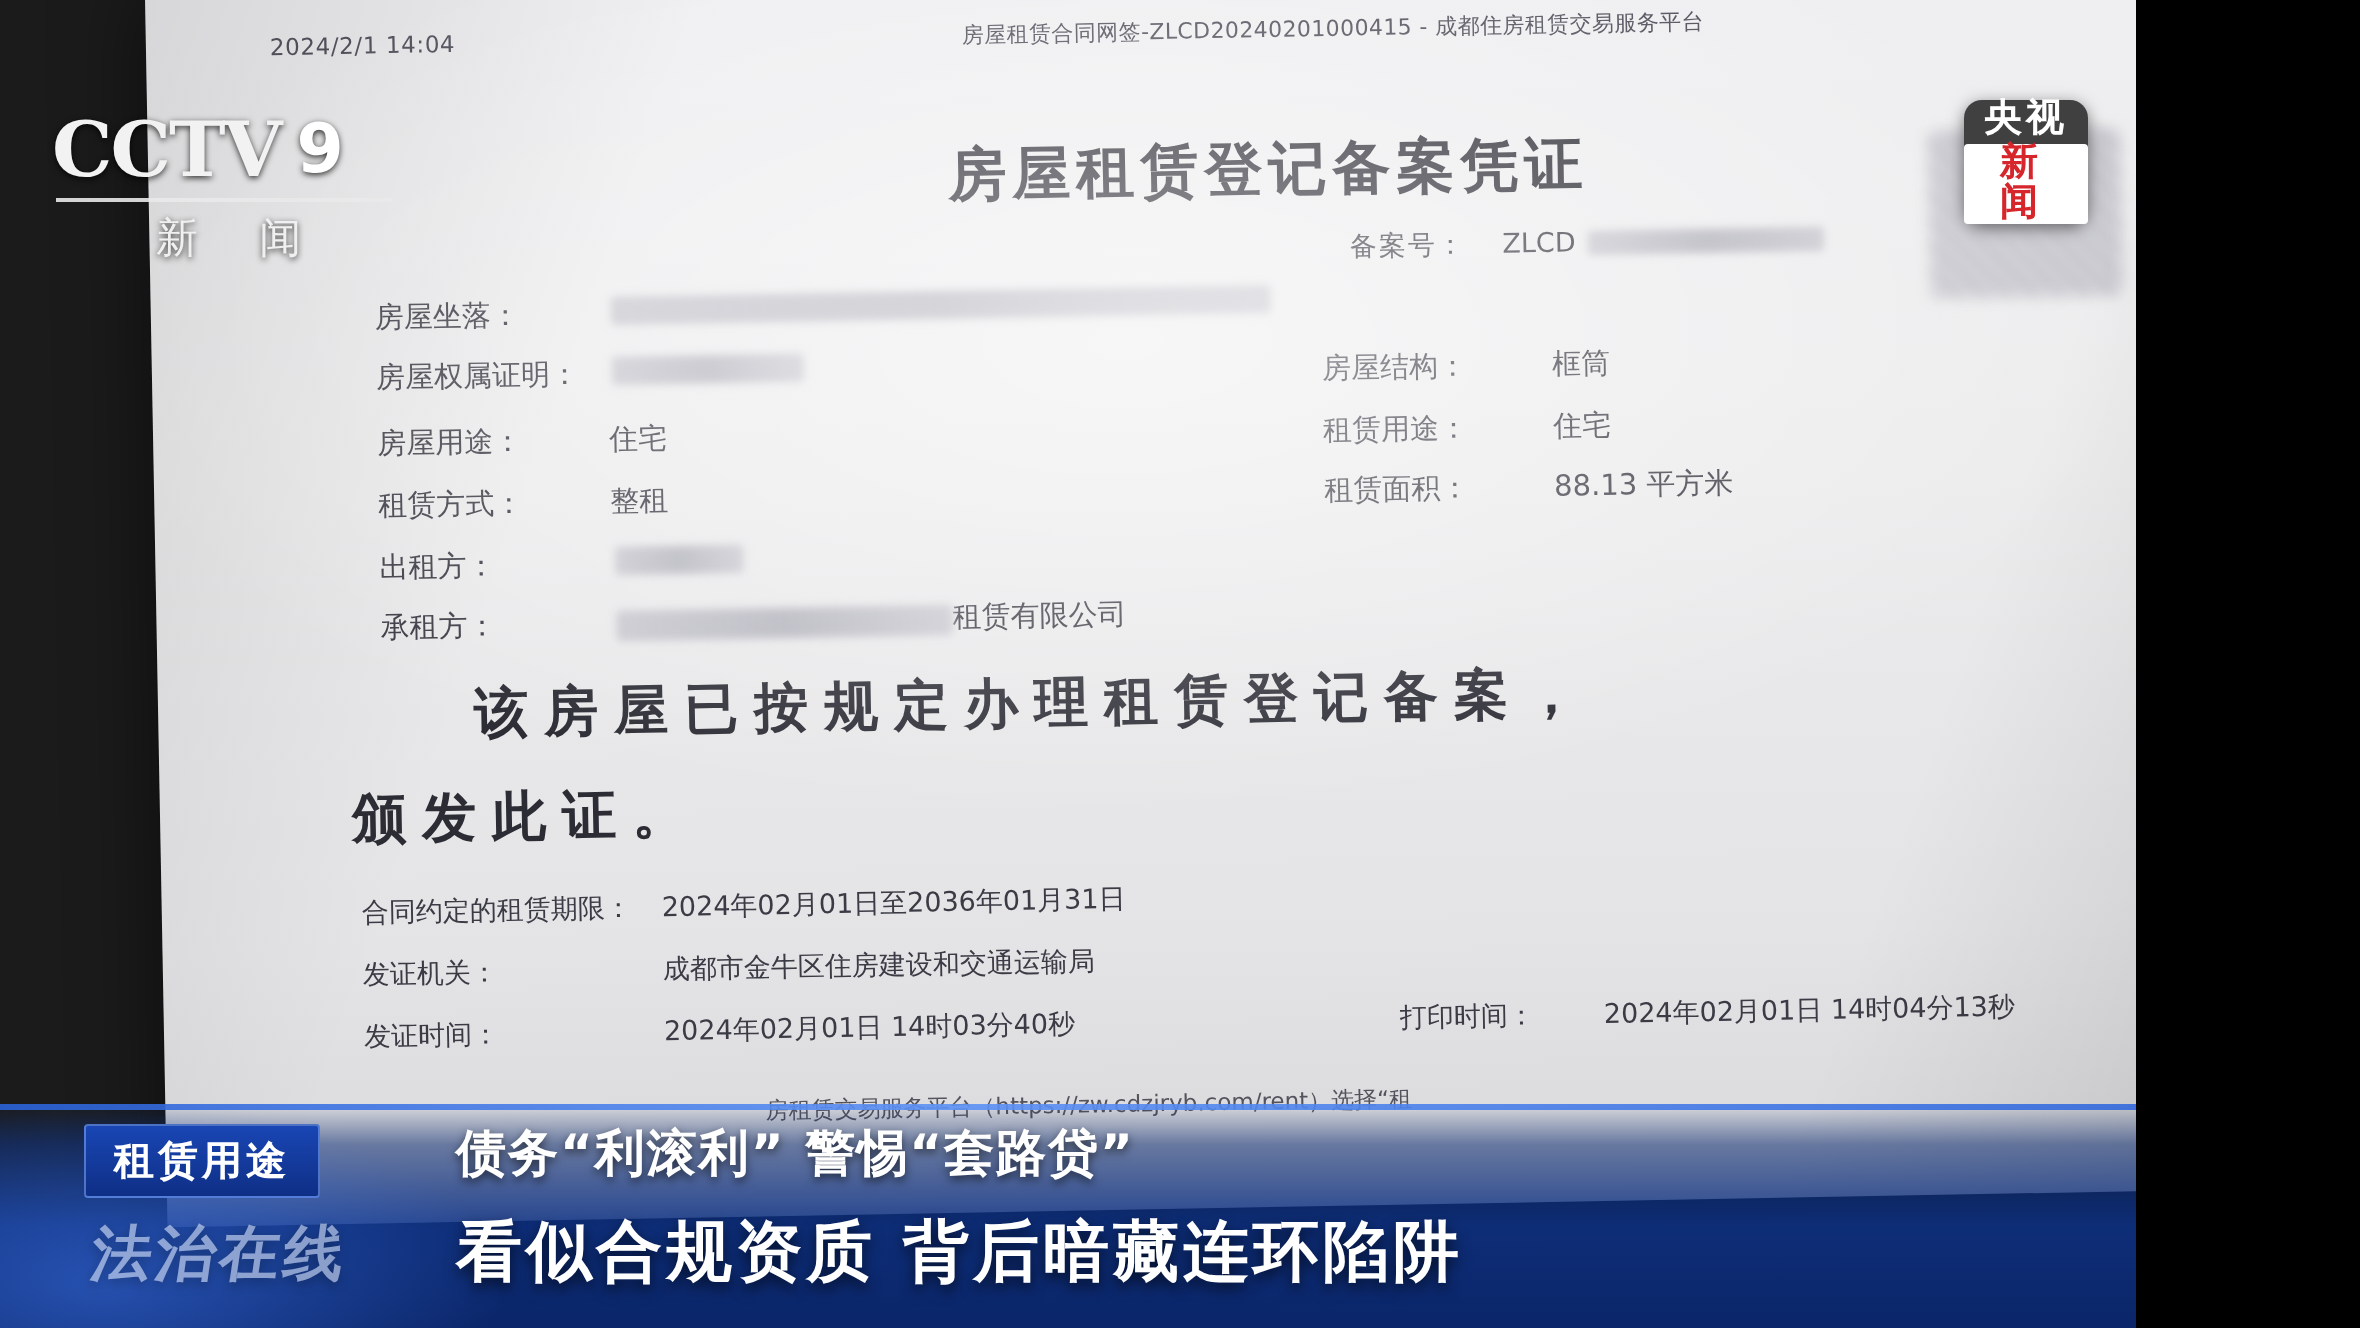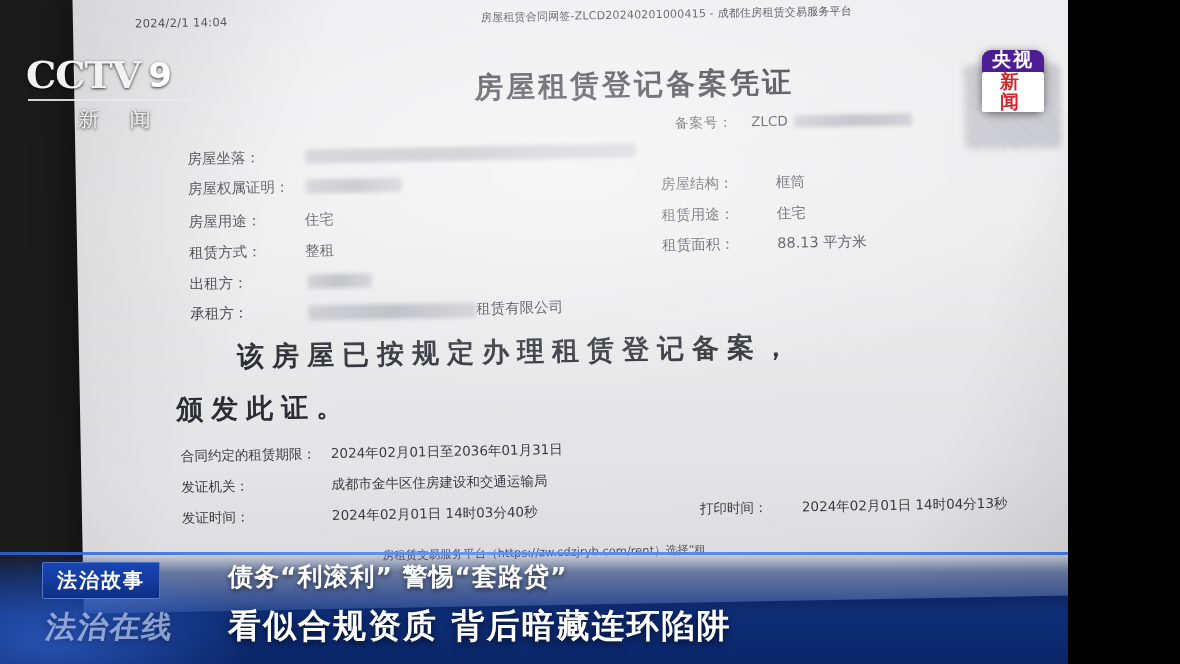--- a/index.html
+++ b/index.html
@@ -123,21 +123,21 @@
   .cctv-sub {
     font-size: 21px; letter-spacing: 12px; color: #f0f0f0; padding-left: 4px;
     text-shadow: 0 1px 3px rgba(0,0,0,.8);
     margin-left: 48px;
   }
 
   
   #yangshi-badge {
     position: absolute; right: 24px; top: 50px;
     width: 62px; height: 62px;
-    background: #4c1d95;
+    background: #404040;
     border-radius: 9px;
     box-shadow: 0 2px 8px rgba(0,0,0,.5);
     display: flex; flex-direction: column; align-items: center; justify-content: center;
     gap: 2px;
   }
   #yangshi-badge span {
     color: #fff; font-size: 19px; font-weight: 700; letter-spacing: 2px; line-height: 1.05;
   }
   #yangshi-badge .l2 {
     background: #fff; color: #d6262c; padding: 0 18px; border-radius: 2px;
@@ -280,21 +280,21 @@
 
   <div id="yangshi-badge">
     <span class="l1">央视</span>
     <span class="l2">新闻</span>
   </div>
 
   <div id="lower-third">
     <div id="lt-bg"></div>
     <div id="lt-left-glow"></div>
     <div id="lt-topline"></div>
-    <div id="lt-category">法治故事</div>
+    <div id="lt-category">租赁用途</div>
     <div id="lt-program">
       <span>法治在线</span>
     </div>
     <div id="lt-headline">债务“利滚利” 警惕“套路贷”</div>
     <div id="lt-subheadline">看似合规资质 背后暗藏连环陷阱</div>
   </div>
 
 </div>
 
 </body></html>

